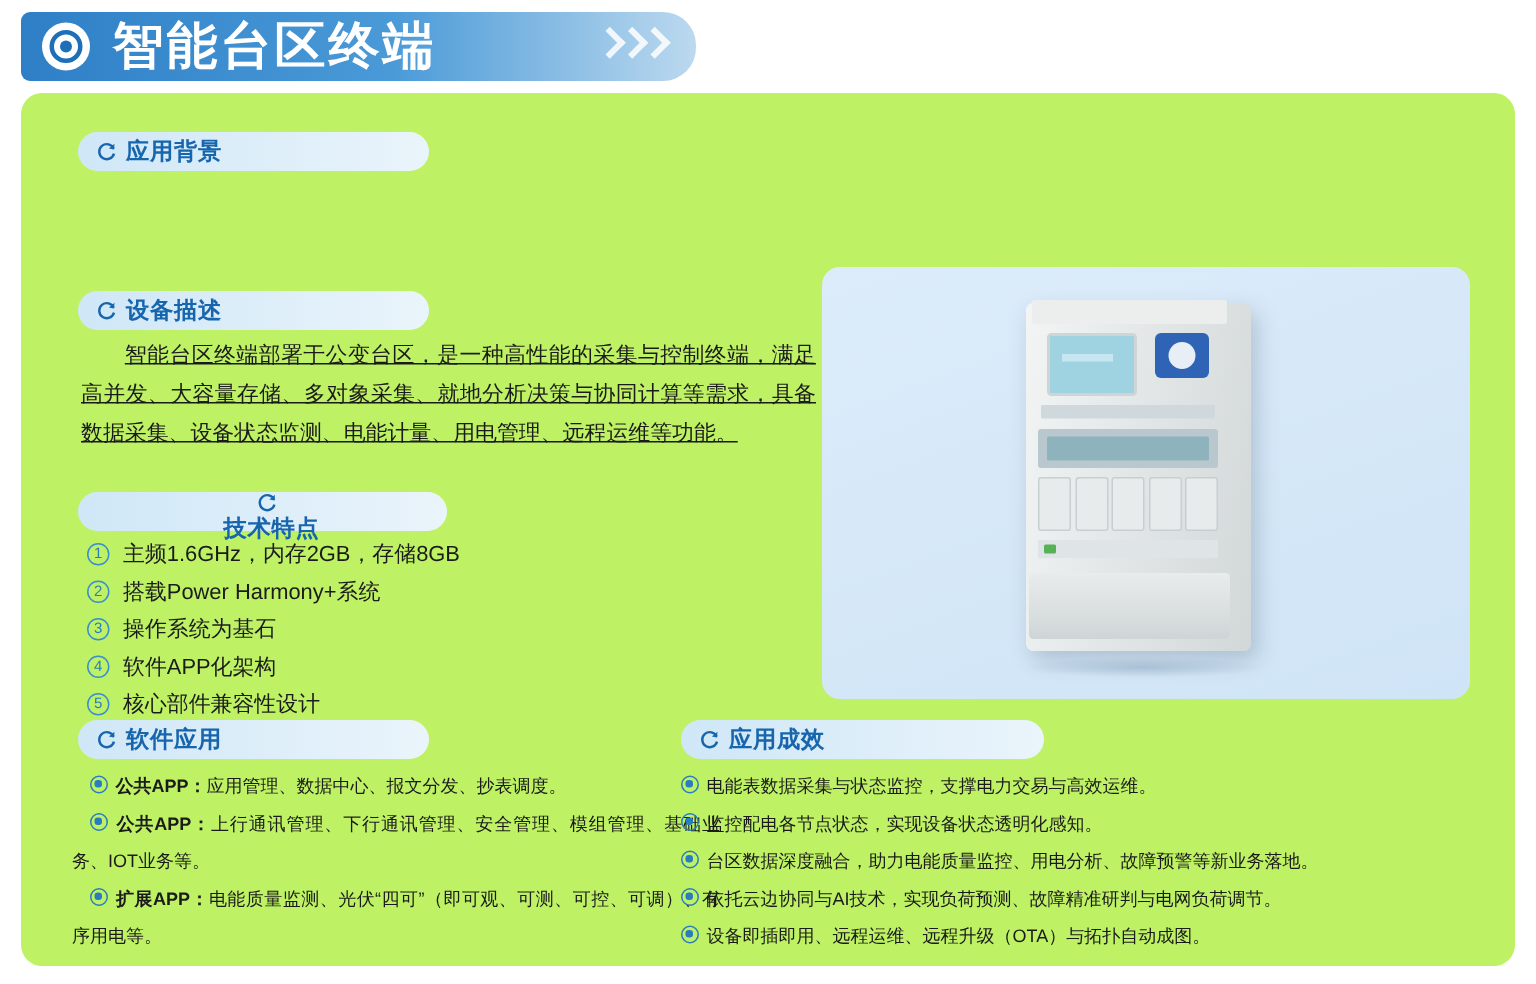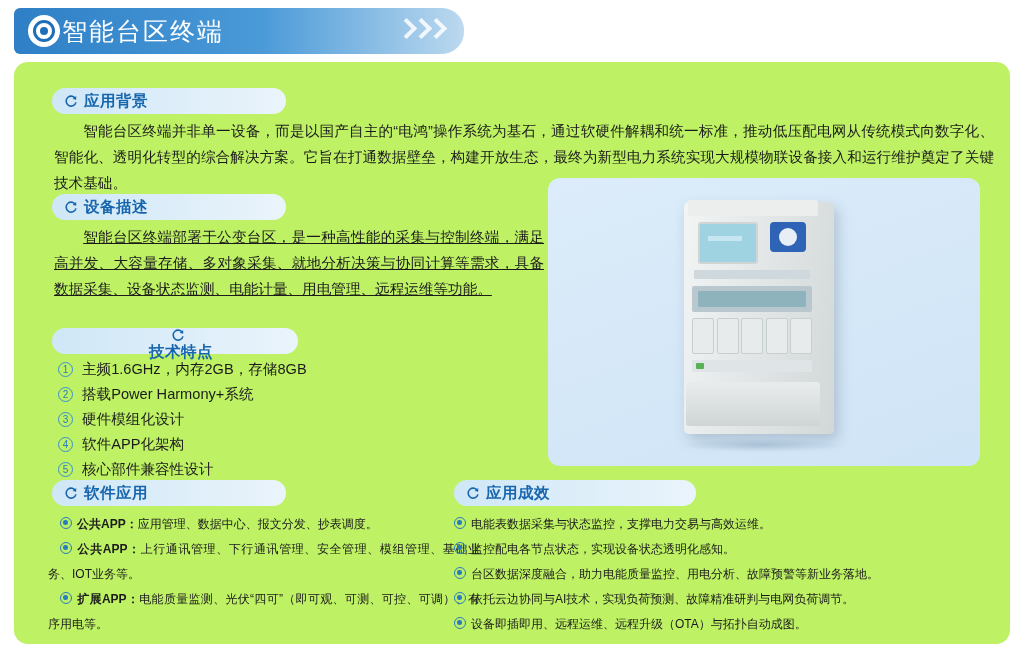--- a/index.html
+++ b/index.html
@@ -55,23 +55,23 @@
     justify-content: center;
     box-sizing: border-box;
   }
   .header-badge .dot {
     width: 8px;
     height: 8px;
     border-radius: 50%;
     background: #1f6fb8;
   }
   .header-title {
-    margin-left: 2px;
-    font-size: 25px;
-    font-weight: normal;
+    margin-left: 15px;
+    font-size: 34px;
+    font-weight: bold;
     color: #ffffff;
     letter-spacing: 2px;
     white-space: nowrap;
   }
   .header-chevrons {
     margin-left: auto;
     margin-right: 22px;
     display: flex;
     gap: 2px;
     opacity: 0.85;
@@ -348,21 +348,20 @@
 
     <div class="pill" style="left:38px; top:26px; width:234px;">
       <span class="refresh-icon">
         <svg width="14" height="14" viewBox="0 0 14 14">
           <path d="M11.8 5.2A5 5 0 1 0 12 8.4" fill="none" stroke="#1766ad" stroke-width="1.6"></path>
           <path d="M12.3 1.9 L12.0 5.6 L8.6 5.0 Z" fill="#1766ad"></path>
         </svg>
       </span>
       <span class="pill-text">应用背景</span>
     </div>
-    <div class="para" style="left:40px; top:56px; width:940px;">智能台区终端并非单一设备，而是以国产自主的“电鸿”操作系统为基石，通过软硬件解耦和统一标准，推动低压配电网从传统模式向数字化、智能化、透明化转型的综合解决方案。它旨在打通数据壁垒，构建开放生态，最终为新型电力系统实现大规模物联设备接入和运行维护奠定了关键技术基础。</div>
 
     <div class="pill" style="left:38px; top:132px; width:234px;">
       <span class="refresh-icon">
         <svg width="14" height="14" viewBox="0 0 14 14">
           <path d="M11.8 5.2A5 5 0 1 0 12 8.4" fill="none" stroke="#1766ad" stroke-width="1.6"></path>
           <path d="M12.3 1.9 L12.0 5.6 L8.6 5.0 Z" fill="#1766ad"></path>
         </svg>
       </span>
       <span class="pill-text">设备描述</span>
     </div>
@@ -382,21 +381,21 @@
       <div class="feature-item">
         <span class="num-badge">1</span>
         <span>主频1.6GHz，内存2GB，存储8GB</span>
       </div>
       <div class="feature-item">
         <span class="num-badge">2</span>
         <span>搭载Power Harmony+系统</span>
       </div>
       <div class="feature-item">
         <span class="num-badge">3</span>
-        <span>硬件模组化设计</span>
+        <span>操作系统为基石</span>
       </div>
       <div class="feature-item">
         <span class="num-badge">4</span>
         <span>软件APP化架构</span>
       </div>
       <div class="feature-item">
         <span class="num-badge">5</span>
         <span>核心部件兼容性设计</span>
       </div>
     </div>

